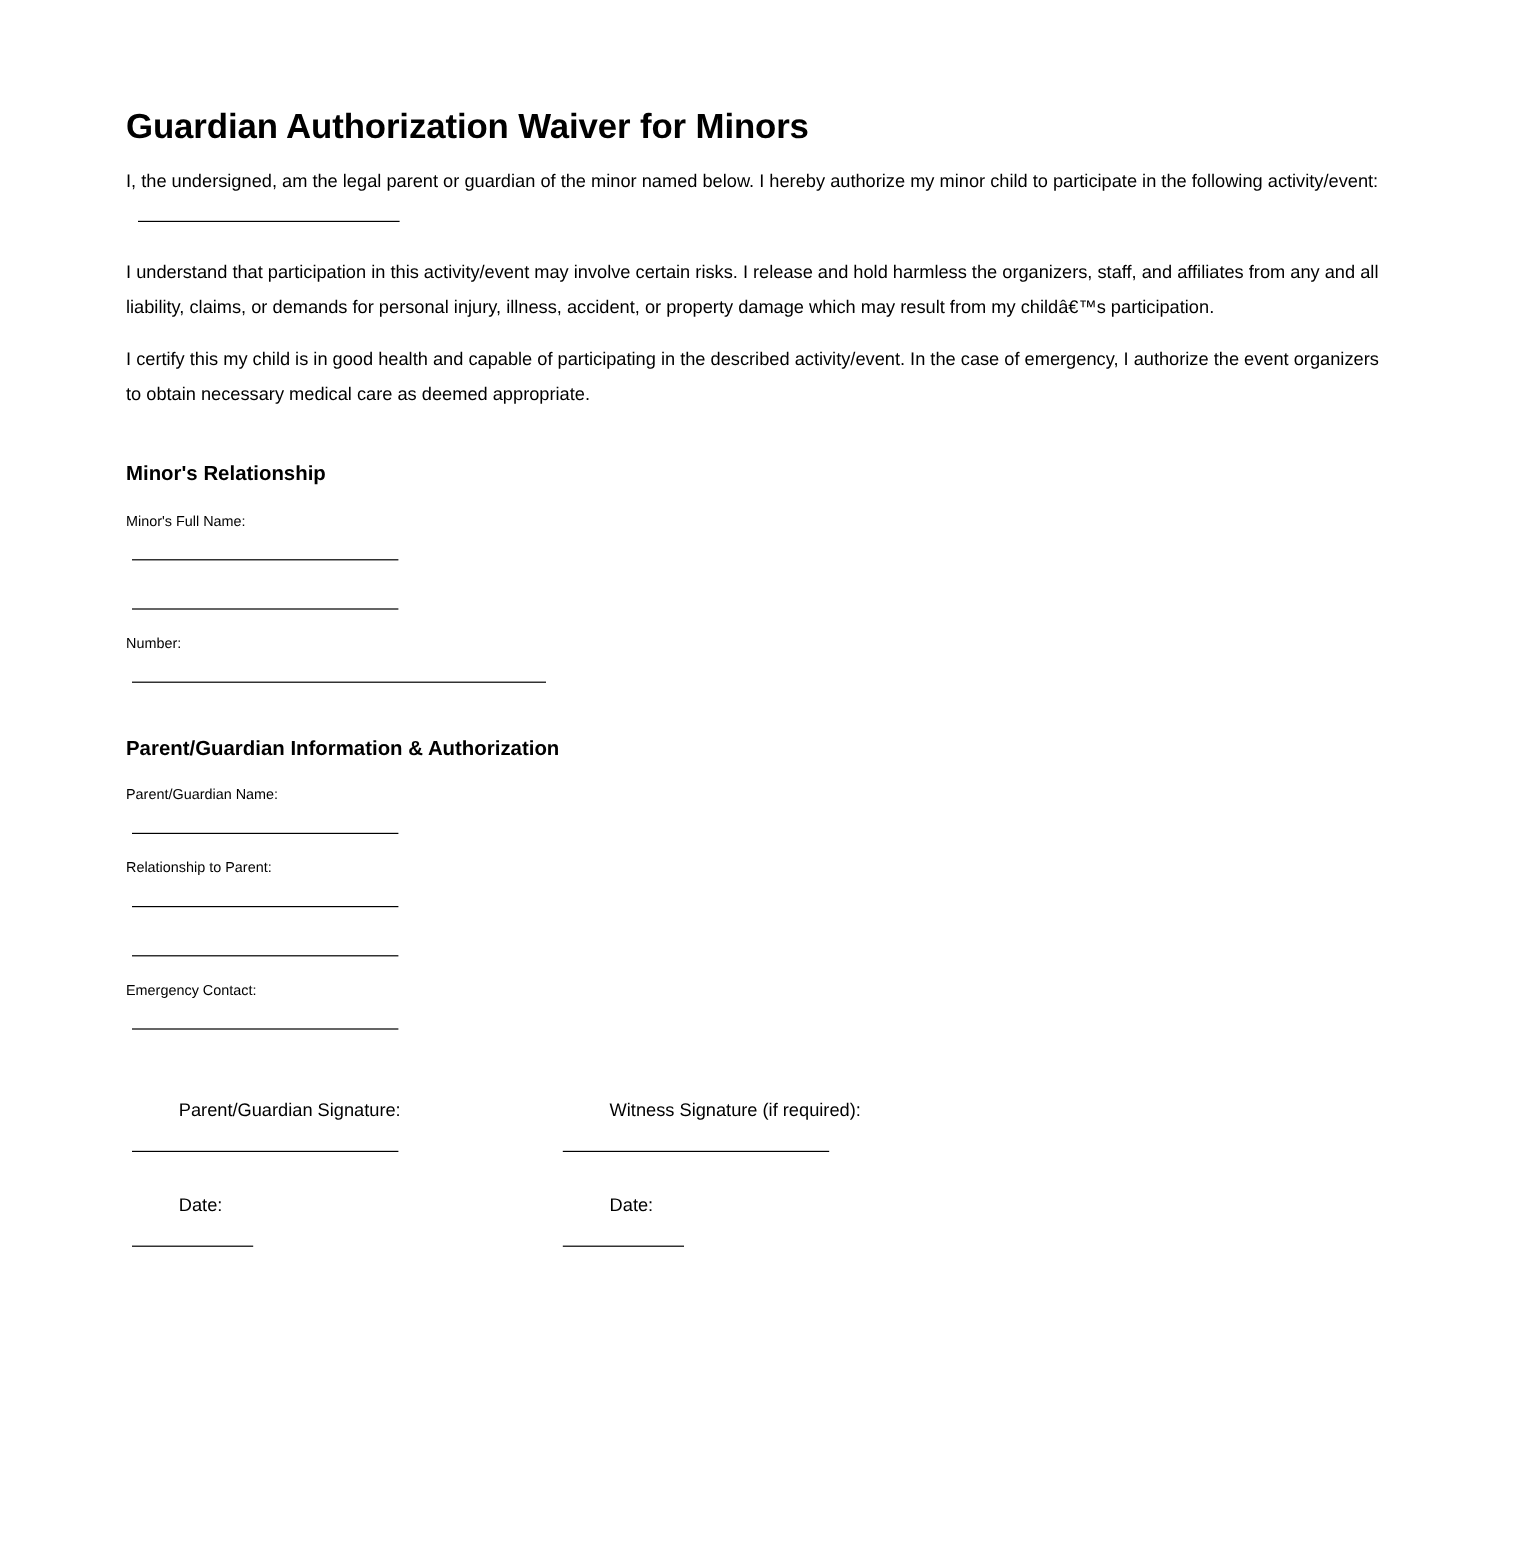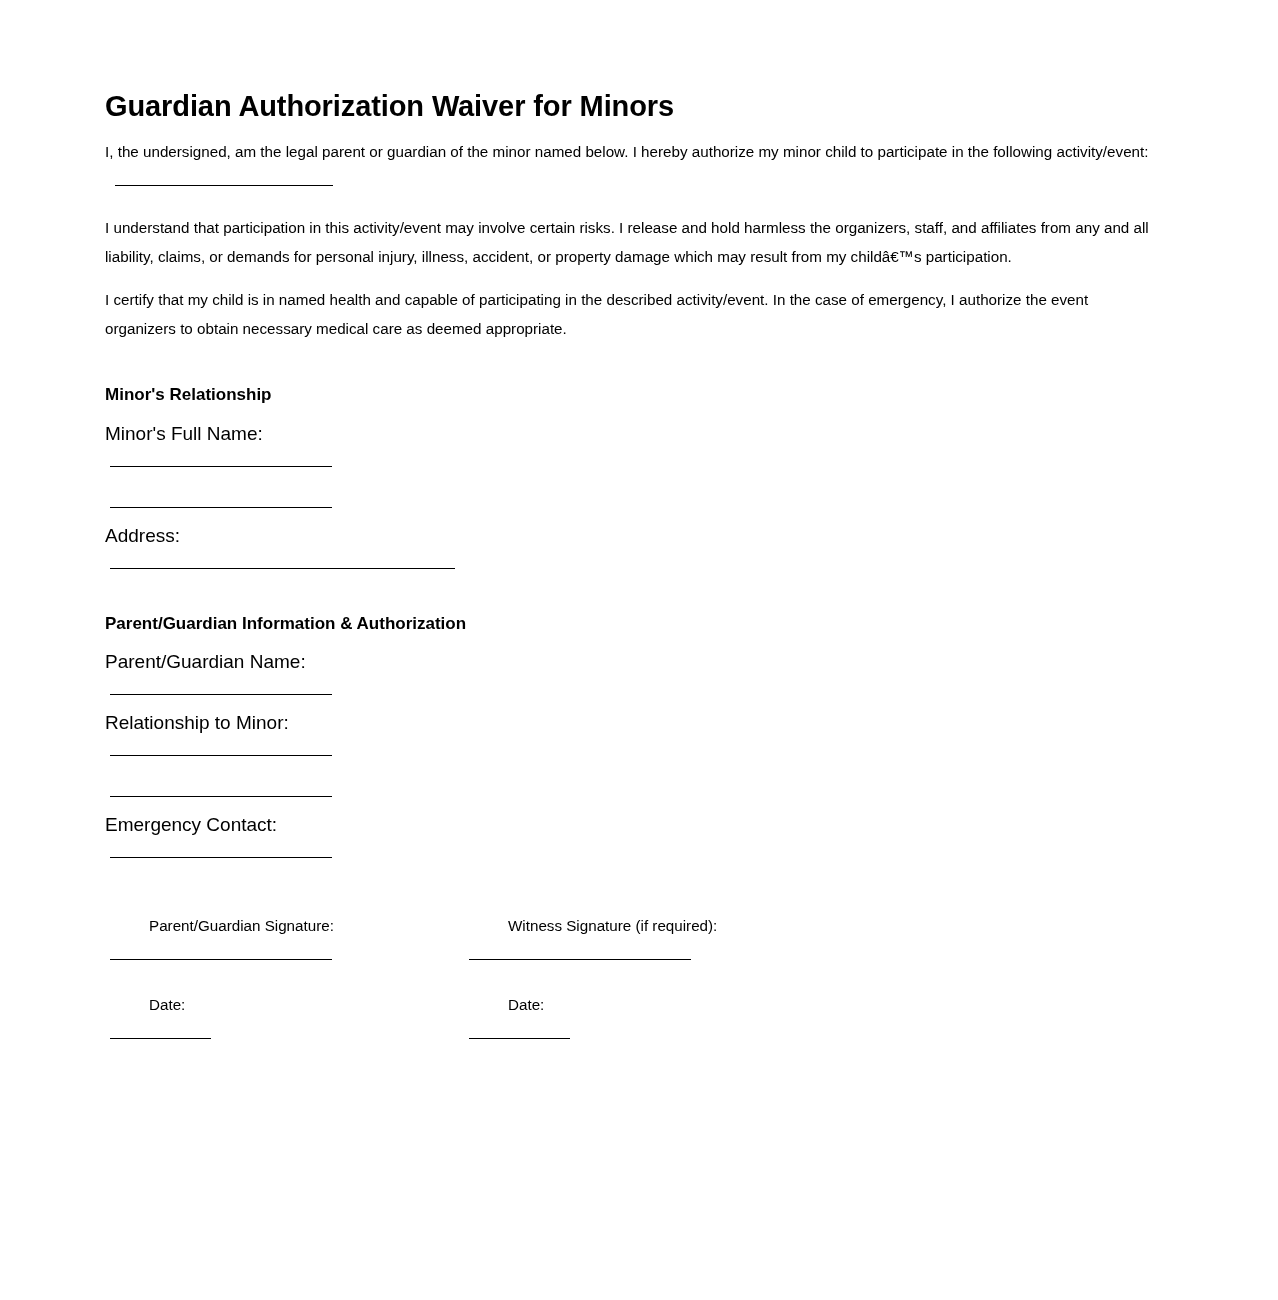--- a/index.html
+++ b/index.html
@@ -71,21 +71,21 @@
     line-height: 1.2;
   }
   .section-minor { padding-top: 42px; }
   .section-parent { padding-top: 45px; }
 
   
   .field {
     padding-top: 18px;
   }
   .field-label {
-    font-size: 19px;
+    font-size: 12px;
     line-height: 20px;
     display: block;
   }
   .field-rule {
     margin-top: 22px;
     margin-left: 5px;
     height: 0;
     border-bottom: 1.4px solid #000000;
     width: 222px;
   }
@@ -139,47 +139,47 @@
 
 <div class="page">
   <div class="content">
 
     <h1 class="doc-title">Guardian Authorization Waiver for Minors</h1>
 
     <p class="para"><span>I, the undersigned, am the legal parent or guardian of the minor named below. I hereby authorize my minor child to participate in the following activity/event:</span><span class="inline-rule"></span></p>
 
     <p class="para tight">I understand that participation in this activity/event may involve certain risks. I release and hold harmless the organizers, staff, and affiliates from any and all liability, claims, or demands for personal injury, illness, accident, or property damage which may result from my childâ€™s participation.</p>
 
-    <p class="para">I certify that my child is in named health and capable of participating in the described activity/event. In the case of emergency, I authorize the event organizers to obtain necessary medical care as deemed appropriate.</p>
+    <p class="para">I certify this my child is in good health and capable of participating in the described activity/event. In the case of emergency, I authorize the event organizers to obtain necessary medical care as deemed appropriate.</p>
 
     <h2 class="section-heading section-minor">Minor's Relationship</h2>
 
     <div class="field">
       <span class="field-label">Minor's Full Name:</span>
       <div class="field-rule"></div>
     </div>
 
     <div class="field">
       <div class="field-rule"></div>
     </div>
 
     <div class="field">
-      <span class="field-label">Address:</span>
+      <span class="field-label">Number:</span>
       <div class="field-rule wide"></div>
     </div>
 
     <h2 class="section-heading section-parent">Parent/Guardian Information &amp; Authorization</h2>
 
     <div class="field">
       <span class="field-label">Parent/Guardian Name:</span>
       <div class="field-rule"></div>
     </div>
 
     <div class="field">
-      <span class="field-label">Relationship to Minor:</span>
+      <span class="field-label">Relationship to Parent:</span>
       <div class="field-rule"></div>
     </div>
 
     <div class="field">
       <div class="field-rule"></div>
     </div>
 
     <div class="field">
       <span class="field-label">Emergency Contact:</span>
       <div class="field-rule"></div>

